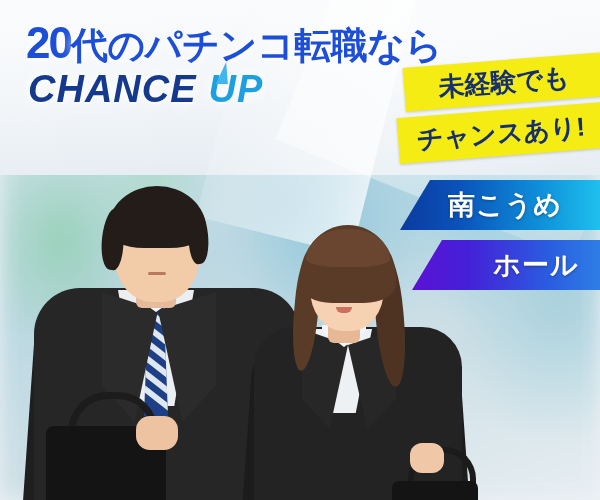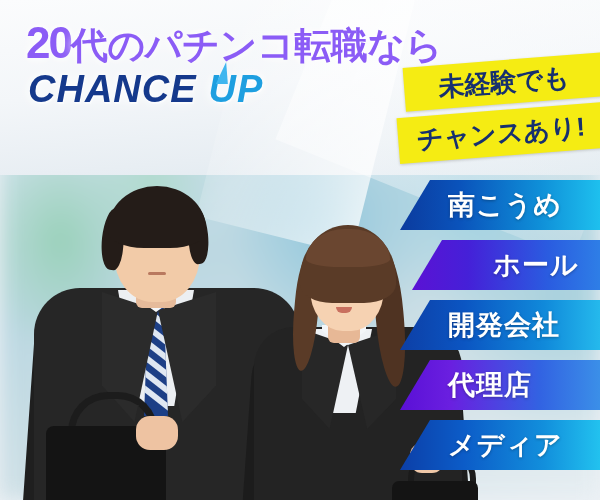--- a/index.html
+++ b/index.html
@@ -119,21 +119,21 @@
   .w-lapelL{left:52px;top:114px;width:46px;height:100px;background:#272727;
            clip-path:polygon(0 0,100% 16%,60% 100%,0 70%);}
   .w-lapelR{left:98px;top:114px;width:48px;height:100px;background:#272727;
            clip-path:polygon(0 16%,100% 0,100% 70%,40% 100%);}
   .w-collar{left:72px;top:110px;width:44px;height:22px;background:#f3f6f8;
            clip-path:polygon(0 0,26% 0,50% 64%,74% 0,100% 0,100% 26%,50% 100%,0 26%);}
 
   
   .headline{
     position:absolute;left:26px;top:18px;
-    font-size:37px;font-weight:bold;color:#8b5cf6;letter-spacing:-.5px;
+    font-size:37px;font-weight:bold;color:#1d4ed8;letter-spacing:-.5px;
     white-space:nowrap;
     text-shadow:0 0 8px rgba(255,255,255,.95),0 0 16px rgba(255,255,255,.8);
   }
   .headline .num{font-size:44px;letter-spacing:-2px;}
 
   .chance{
     position:absolute;left:28px;top:68px;white-space:nowrap;
     font-size:38px;font-weight:bold;font-style:italic;color:#15398c;
     letter-spacing:1px;
     text-shadow:0 0 10px rgba(255,255,255,.95),0 0 20px rgba(255,255,255,.85),
@@ -267,24 +267,15 @@
   <div class="badge badge2">
     <span>チャンスあり!</span>
   </div>
 
   <div class="cat c0">
     <span>南こうめ</span>
   </div>
   <div class="cat c1">
     <span>ホール</span>
   </div>
-  <div class="cat c2">
-    <span>開発会社</span>
-  </div>
-  <div class="cat c3">
-    <span>代理店</span>
-  </div>
-  <div class="cat c4">
-    <span>メディア</span>
-  </div>
 
 
 </div>
 
 </body></html>

